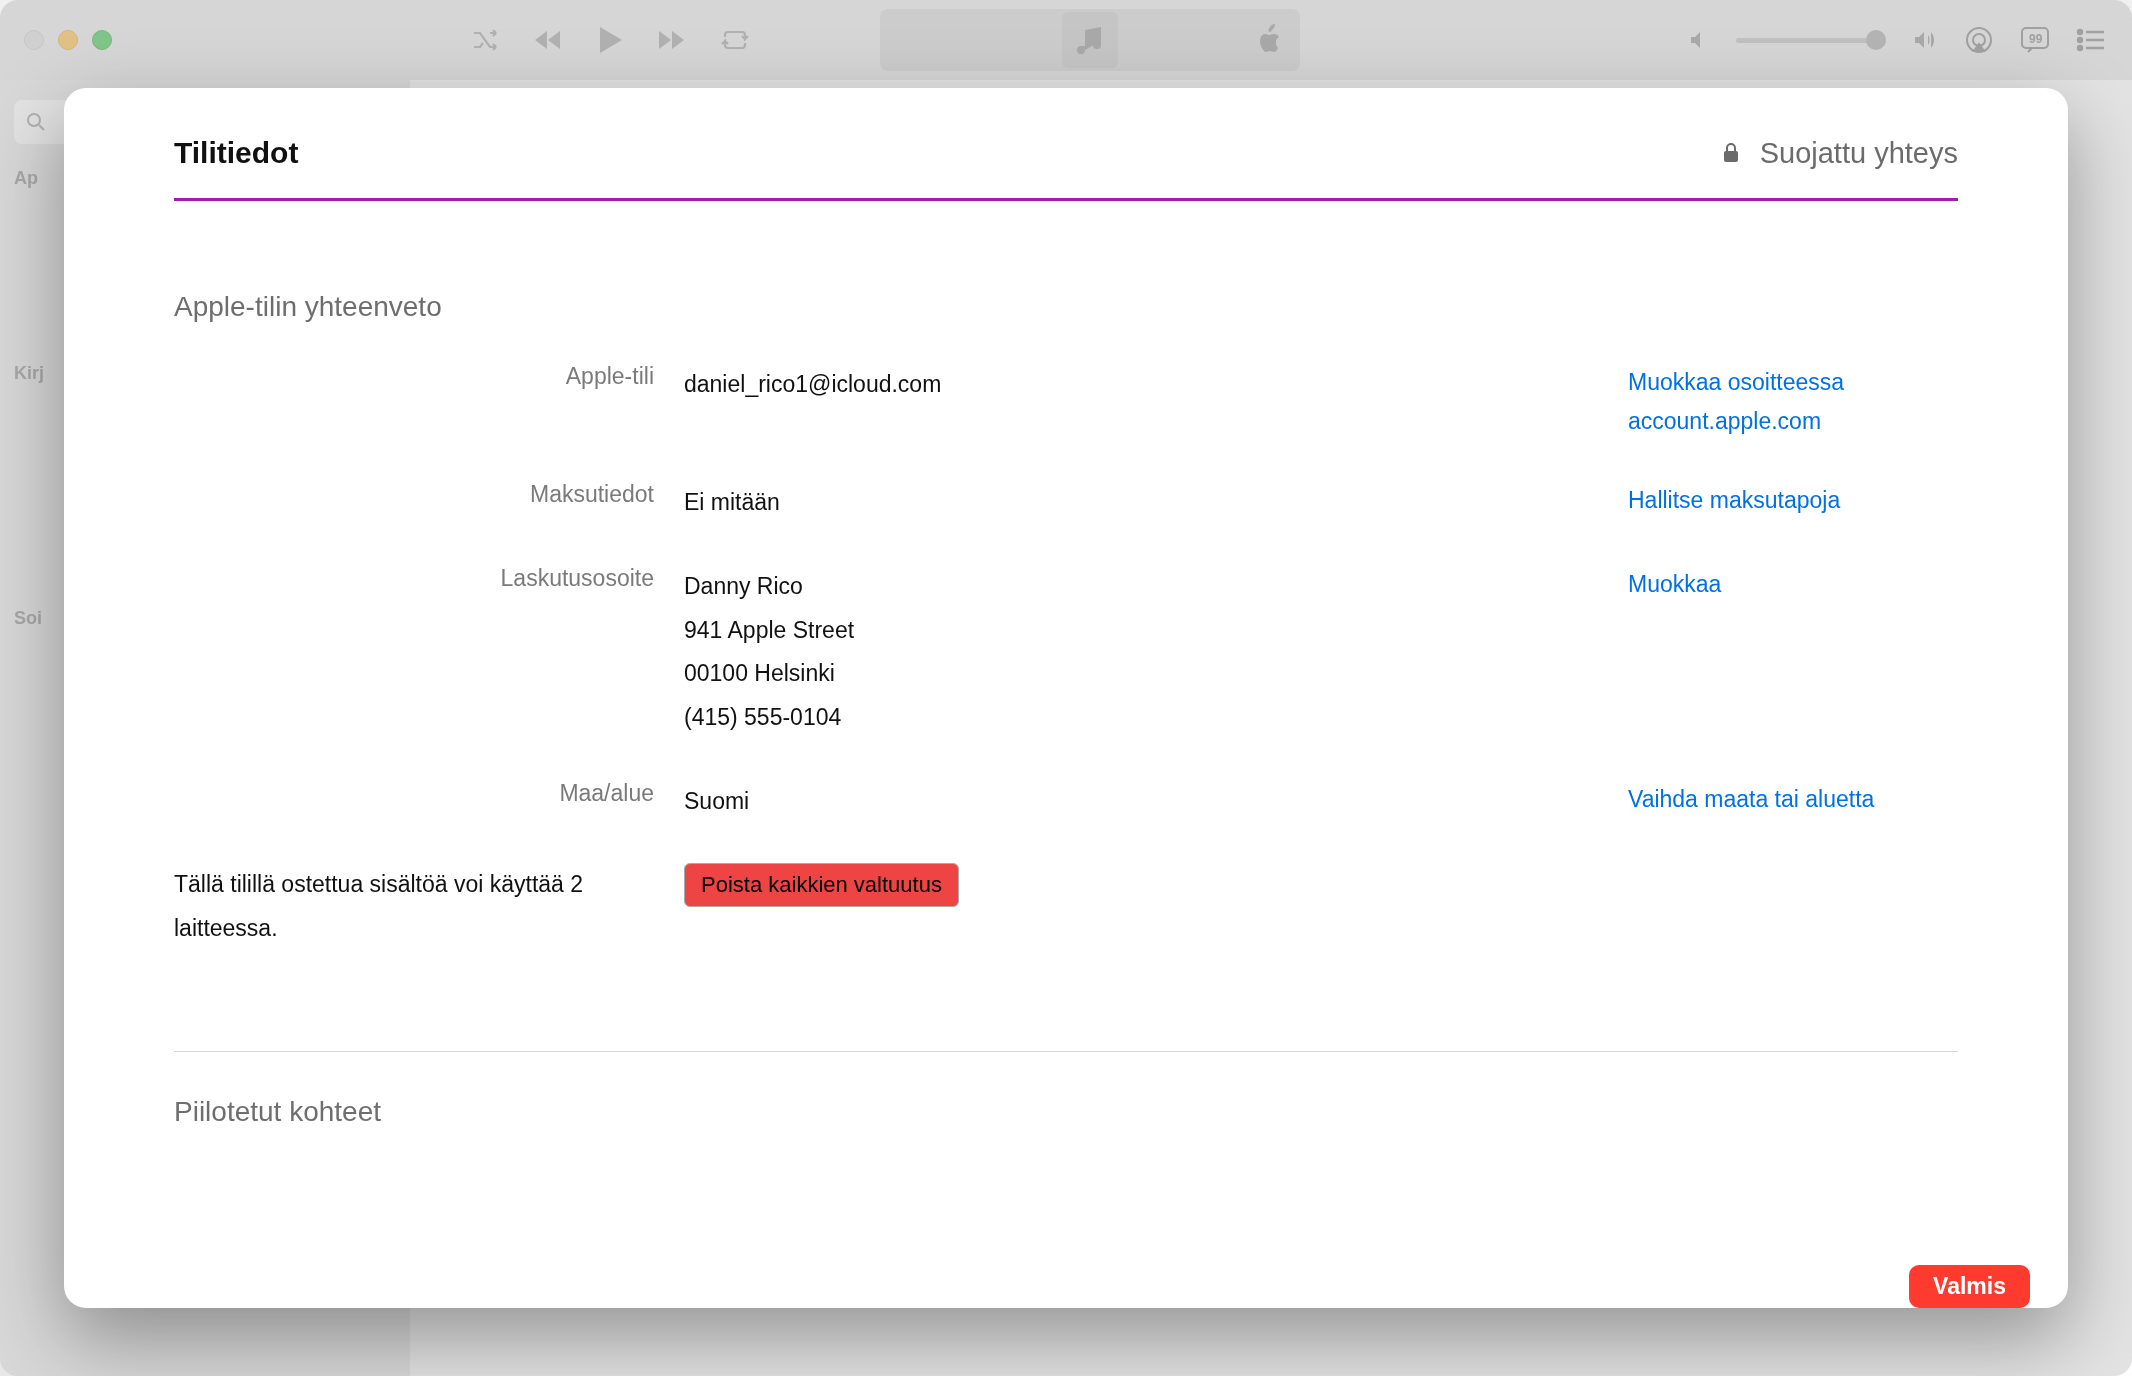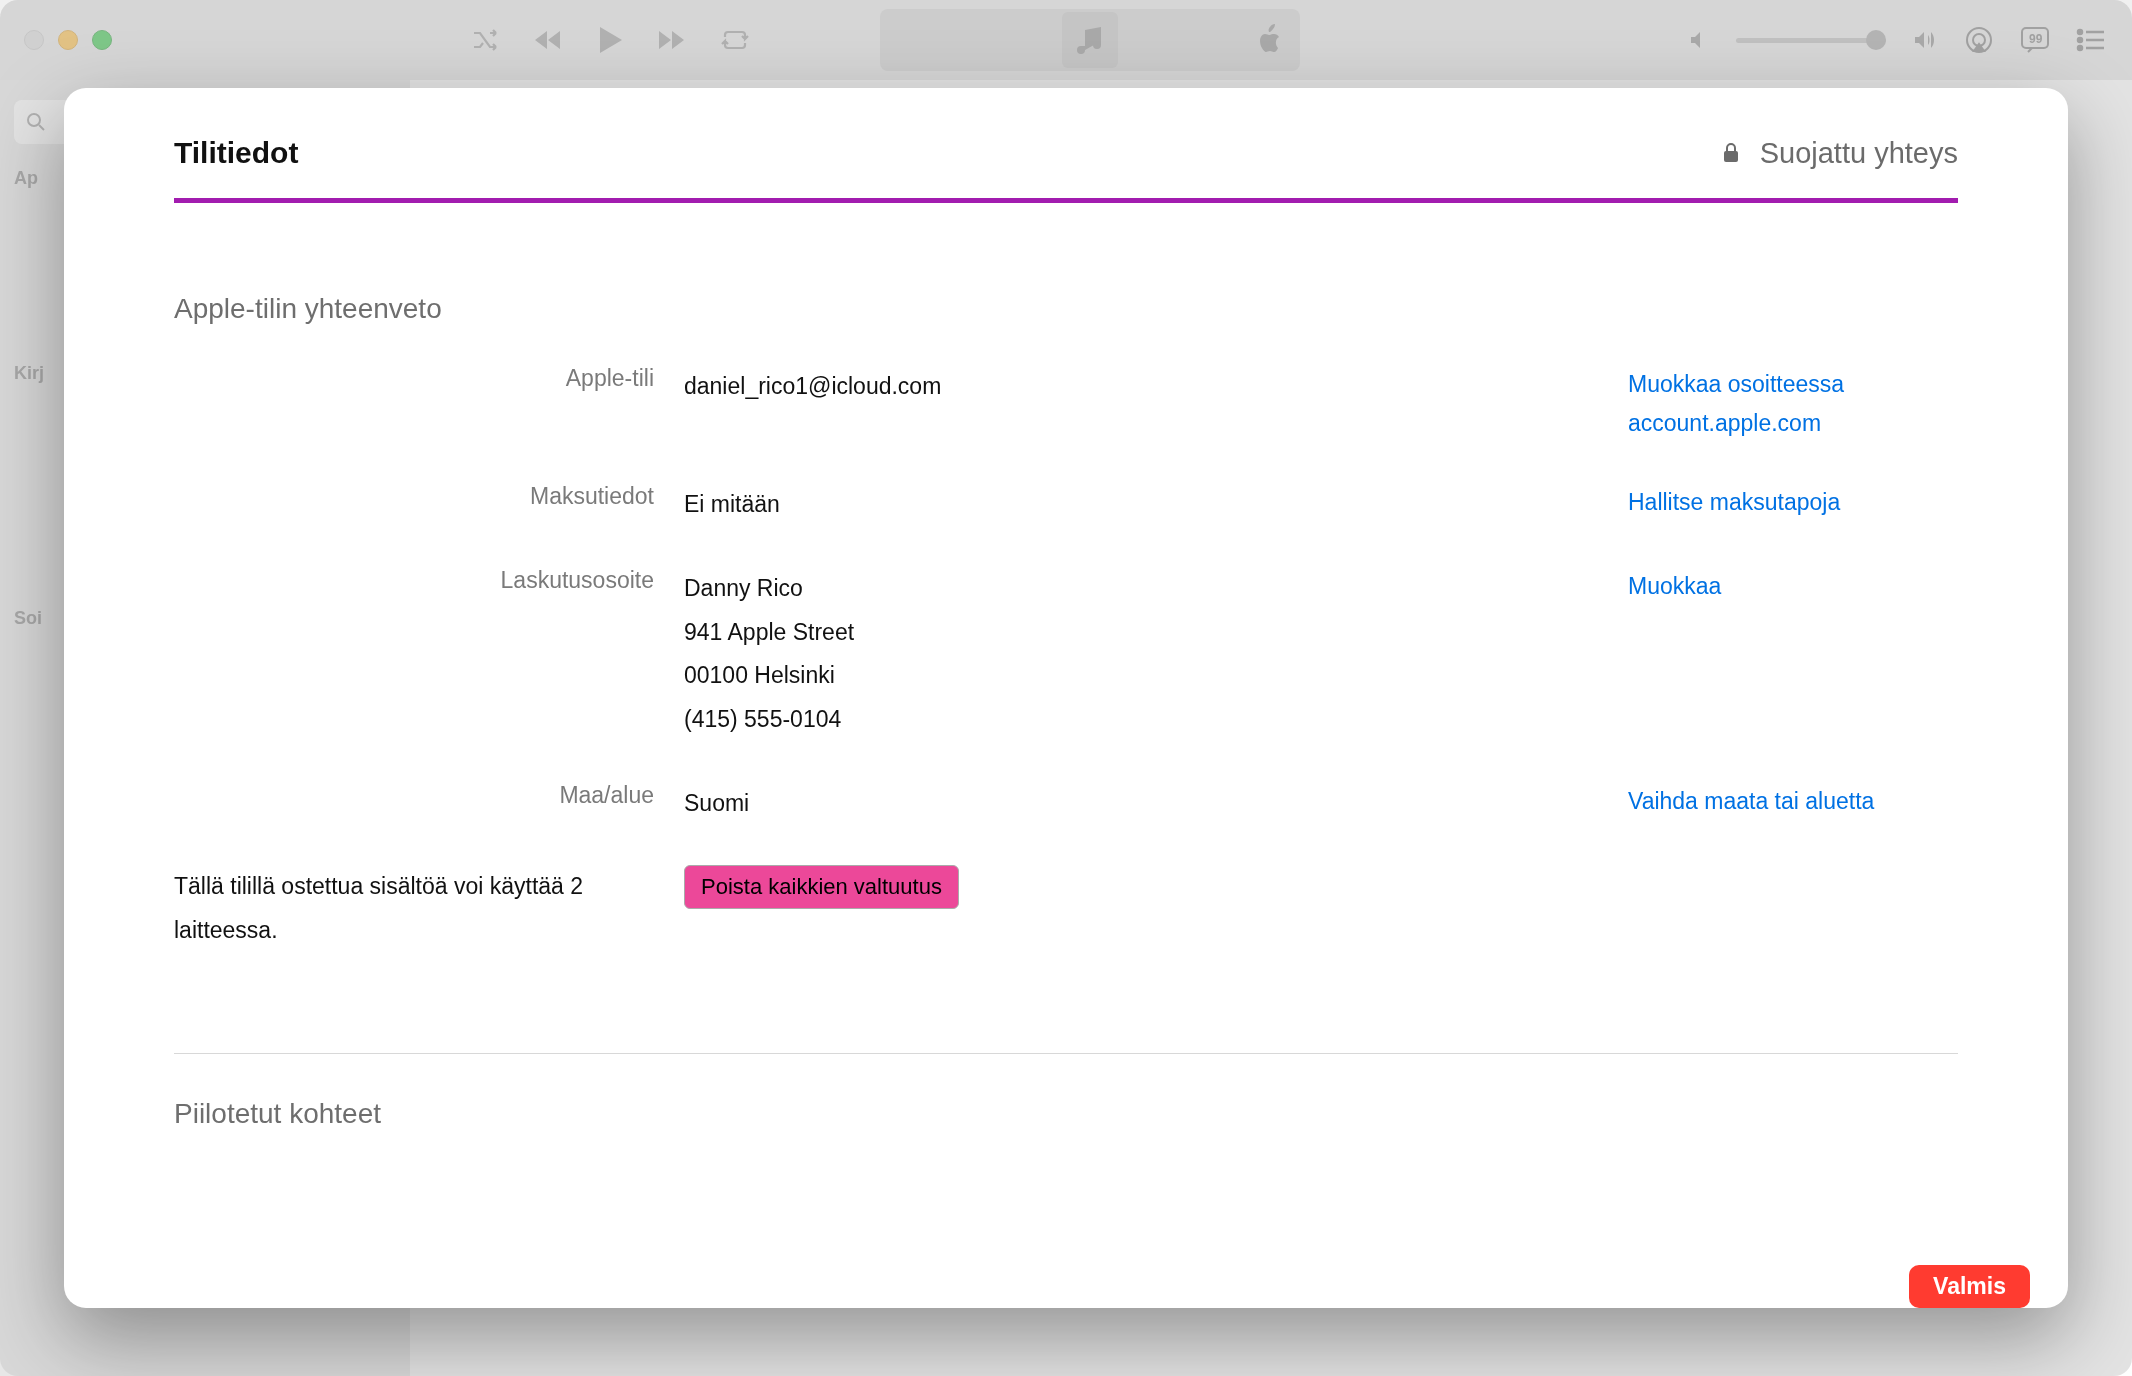--- a/index.html
+++ b/index.html
@@ -97,40 +97,40 @@
       border-radius: 22px;
       box-shadow: 0 30px 80px rgba(0,0,0,0.35);
       display:flex; flex-direction:column;
     }
     .modal-body {
       flex: 1; padding: 48px 110px 0 110px; overflow:hidden;
     }
     .modal-header {
       display:flex; justify-content:space-between; align-items:center;
       padding-bottom: 28px;
-      border-bottom: 5px solid #a21caf;
+      border-bottom: 3px solid #a21caf;
     }
     .modal-title { font-size: 30px; font-weight:700; color:#111;}
     .secure { display:flex; align-items:center; gap:20px; font-size:29px; color:#6b6b6b;}
     .section-heading { font-size: 28px; color:#6e6e6e; margin-top: 90px; margin-bottom: 20px;}
     .section-heading.second { margin-top: 44px; }
     .hr { border-top:1px solid #d8d8d8; margin-top: 80px;}
     .row {
       display:grid; grid-template-columns: 480px 1fr 330px;
       column-gap: 30px;
       padding: 20px 0;
       align-items: start;
     }
     .row-label { text-align:right; font-size:23px; color:#7a7a7a;}
     .row-value { font-size:23px; color:#111; line-height:1.9;}
     .row-action { text-align:left;}
     .link { color:#0071e3; font-size:23px; cursor:pointer; line-height:1.7;}
     .grey-btn {
       display:inline-block; padding: 8px 16px; font-size:22px; color:#000;
-      background:#ec4899; border:1px solid #aaa; border-radius:6px;
+      background:#ef4444; border:1px solid #aaa; border-radius:6px;
       cursor:pointer;
     }
     .modal-footer {
       height: 90px; display:flex; justify-content:flex-end; align-items:flex-end;
       padding: 0 38px;
     }
     .primary-btn {
       background:#ff3b30; color:#fff; font-size:23px; font-weight:600;
       padding: 8px 24px; border-radius: 10px; border:none; cursor:pointer;
     }

